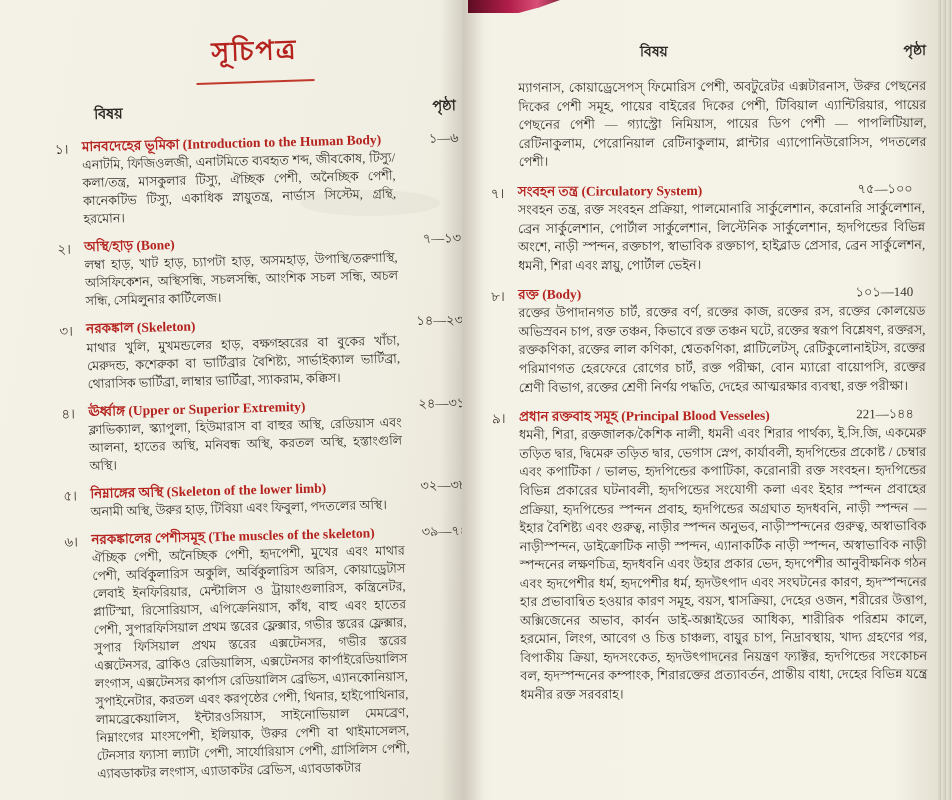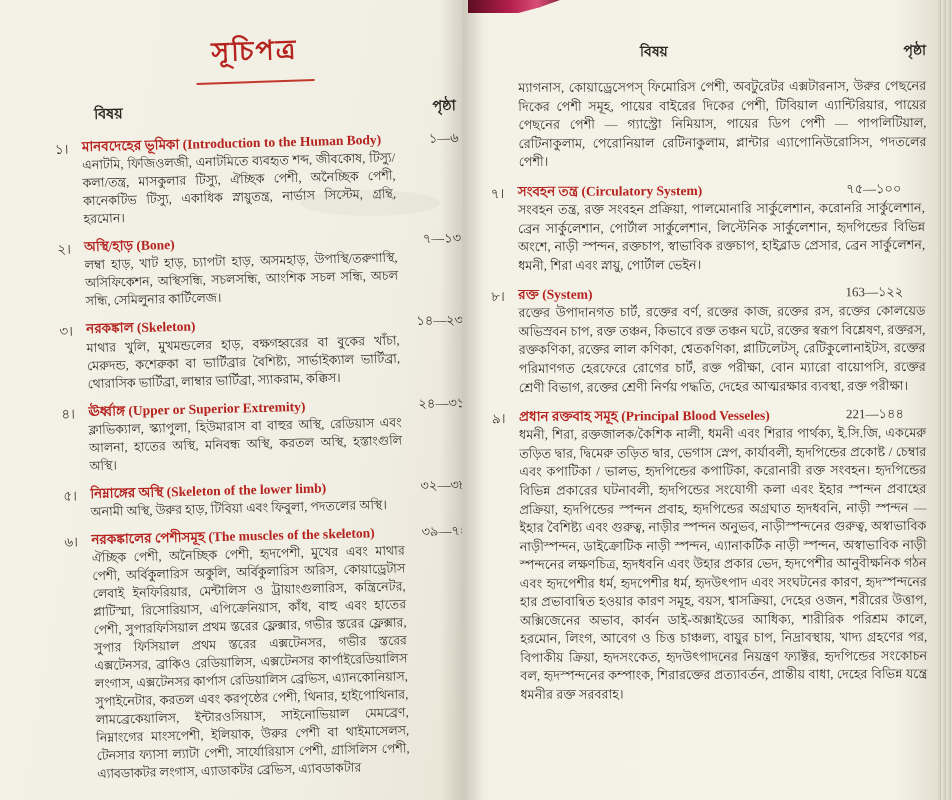--- a/index.html
+++ b/index.html
@@ -37,21 +37,21 @@
   .e-body{color:#33302b;font-size:12.6px;line-height:1.43;text-align:justify;}
   .e-pages{flex:0 0 64px;width:64px;text-align:right;color:#3a352e;font-size:13px;padding-top:0;}
   
   .pr-inner{position:absolute;left:490px;top:40px;width:436px;transform:rotate(-.3deg);transform-origin:50% 0;}
   .cols-r{display:flex;justify-content:space-between;align-items:flex-end;margin:0 0 14px 0;}
   .cols-r .c-subject{margin-left:150px;font-weight:bold;font-size:14px;color:#2a2622;}
   .cols-r .c-page{font-weight:bold;font-size:14px;color:#2a2622;}
   .cont{margin:0 0 6px 28px;color:#33302b;font-size:12.8px;line-height:1.45;text-align:justify;}
   .entry-r{position:relative;display:flex;margin-top:10px;}
   .entry-r .e-main{padding-right:2px;}
-  .entry-r .e-pages{position:absolute;right:8px;top:-1px;width:90px;background:transparent;text-align:center;}
+  .entry-r .e-pages{position:absolute;right:14px;top:-1px;width:90px;background:transparent;}
   .entry-r .e-head{padding-right:90px;}
   .entry-r .e-body{font-size:12.8px;line-height:1.45;}
   
   .blemish{position:absolute;border-radius:50%;pointer-events:none;}
   .b1{left:300px;top:190px;width:140px;height:26px;background:rgba(120,110,90,.05);}
   .b2{left:700px;top:640px;width:120px;height:30px;background:rgba(120,110,90,.05);}
 </style>
 </head>
 <body>
 
@@ -139,24 +139,24 @@
       <span class="e-main">
         <span class="e-head">সংবহন তন্ত্র (Circulatory System)</span>
         <div class="e-body">সংবহন তন্ত্র, রক্ত সংবহন প্রক্রিয়া, পালমোনারি সার্কুলেশান, করোনরি সার্কুলেশান, ব্রেন সার্কুলেশান, পোর্টাল সার্কুলেশান, লিস্টেনিক সার্কুলেশান, হৃদপিন্ডের বিভিন্ন অংশে, নাড়ী স্পন্দন, রক্তচাপ, স্বাভাবিক রক্তচাপ, হাইব্লাড প্রেসার, ব্রেন সার্কুলেশন, ধমনী, শিরা এবং স্নায়ু, পোর্টাল ভেইন।</div>
       </span>
       <span class="e-pages">৭৫—১০০</span>
     </div>
 
     <div class="entry-r">
       <span class="e-num">৮।</span>
       <span class="e-main">
-        <span class="e-head">রক্ত (System)</span>
+        <span class="e-head">রক্ত (Body)</span>
         <div class="e-body">রক্তের উপাদানগত চার্ট, রক্তের বর্ণ, রক্তের কাজ, রক্তের রস, রক্তের কোলয়েড অভিস্রবন চাপ, রক্ত তঞ্চন, কিভাবে রক্ত তঞ্চন ঘটে, রক্তের স্বরূপ বিশ্লেষণ, রক্তরস, রক্তকণিকা, রক্তের লাল কণিকা, শ্বেতকণিকা, প্লাটিলেটস্, রেটিকুলোনাইটস, রক্তের পরিমাণগত হেরফেরে রোগের চার্ট, রক্ত পরীক্ষা, বোন ম্যারো বায়োপসি, রক্তের শ্রেণী বিভাগ, রক্তের শ্রেণী নির্ণয় পদ্ধতি, দেহের আত্মরক্ষার ব্যবস্থা, রক্ত পরীক্ষা।</div>
       </span>
-      <span class="e-pages">163—১২২</span>
+      <span class="e-pages">১০১—140</span>
     </div>
 
     <div class="entry-r">
       <span class="e-num">৯।</span>
       <span class="e-main">
         <span class="e-head">প্রধান রক্তবাহ সমূহ (Principal Blood Vesseles)</span>
         <div class="e-body">ধমনী, শিরা, রক্তজালক/কৈশিক নালী, ধমনী এবং শিরার পার্থক্য, ই.সি.জি, একমেরু তড়িত দ্বার, দ্বিমেরু তড়িত দ্বার, ভেগাস স্নেপ, কার্যাবলী, হৃদপিন্ডের প্রকোষ্ট / চেম্বার এবং কপাটিকা / ভালভ, হৃদপিন্ডের কপাটিকা, করোনারী রক্ত সংবহন। হৃদপিন্ডের বিভিন্ন প্রকারের ঘটনাবলী, হৃদপিন্ডের সংযোগী কলা এবং ইহার স্পন্দন প্রবাহের প্রক্রিয়া, হৃদপিন্ডের স্পন্দন প্রবাহ, হৃদপিন্ডের অগ্রঘাত হৃদধবনি, নাড়ী স্পন্দন — ইহার বৈশিষ্ট্য এবং গুরুত্ব, নাড়ীর স্পন্দন অনুভব, নাড়ীস্পন্দনের গুরুত্ব, অস্বাভাবিক নাড়ীস্পন্দন, ডাইক্রোটিক নাড়ী স্পন্দন, এ্যানাকর্টিক নাড়ী স্পন্দন, অস্বাভাবিক নাড়ী স্পন্দনের লক্ষণচিত্র, হৃদধবনি এবং উহার প্রকার ভেদ, হৃদপেশীর আনুবীক্ষনিক গঠন এবং হৃদপেশীর ধর্ম, হৃদপেশীর ধর্ম, হৃদউৎপাদ এবং সংঘটনের কারণ, হৃদস্পন্দনের হার প্রভাবান্বিত হওয়ার কারণ সমূহ, বয়স, শ্বাসক্রিয়া, দেহের ওজন, শরীরের উত্তাপ, অক্সিজেনের অভাব, কার্বন ডাই-অক্সাইডের আধিক্য, শারীরিক পরিশ্রম কালে, হরমোন, লিংগ, আবেগ ও চিত্ত চাঞ্চল্য, বায়ুর চাপ, নিদ্রাবস্থায়, খাদ্য গ্রহণের পর, বিপাকীয় ক্রিয়া, হৃদসংকেত, হৃদউৎপাদনের নিয়ন্ত্রণ ফ্যাক্টর, হৃদপিন্ডের সংকোচন বল, হৃদস্পন্দনের কম্পাংক, শিরারক্তের প্রত্যাবর্তন, প্রান্তীয় বাধা, দেহের বিভিন্ন যন্ত্রে ধমনীর রক্ত সরবরাহ।</div>
       </span>
       <span class="e-pages">221—১৪৪</span>
     </div>

